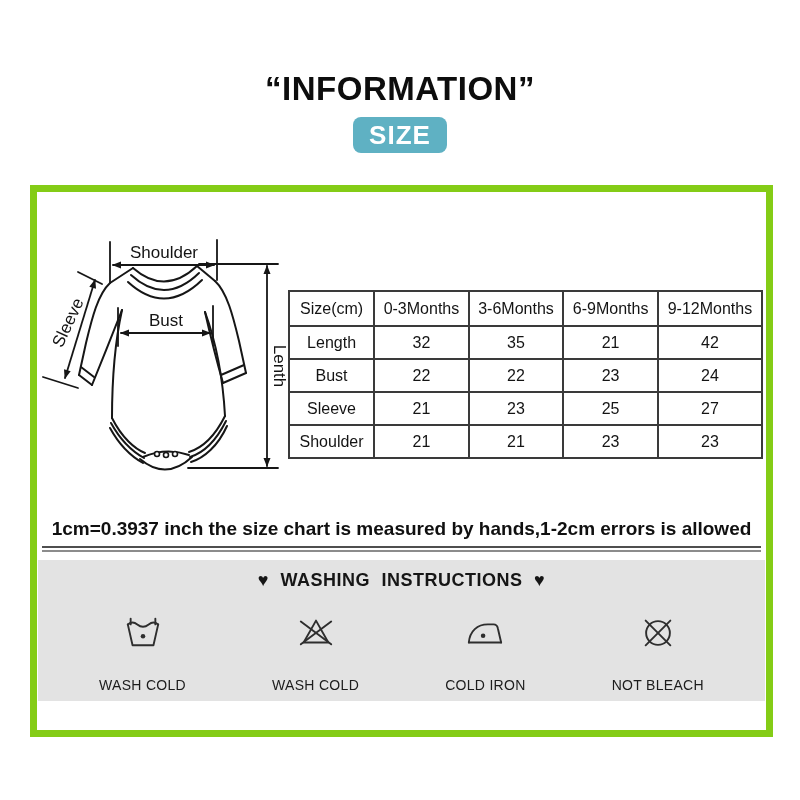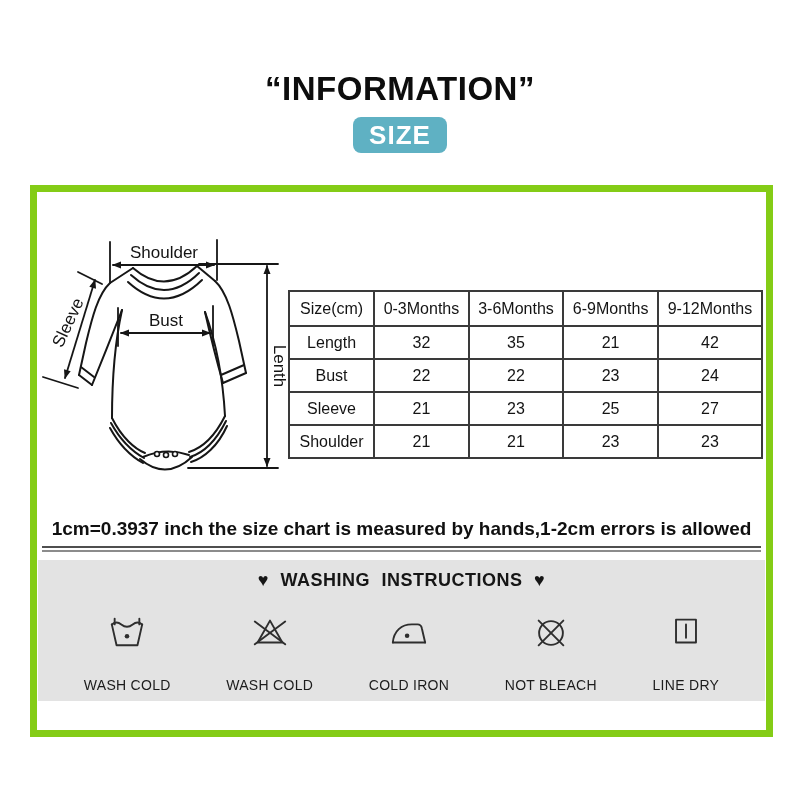--- a/index.html
+++ b/index.html
@@ -232,25 +232,18 @@
 
         <div class="wash-item">
           <svg class="wash-icon" width="44" height="38" viewBox="0 0 44 40" fill="none" stroke="#2e2e2e" stroke-width="2" stroke-linecap="round" stroke-linejoin="round">
             <circle cx="22" cy="21" r="12.5"></circle>
             <path d="M 9,8 L 35,34"></path>
             <path d="M 35,8 L 9,34"></path>
           </svg>
           <div class="wash-label">NOT BLEACH</div>
         </div>
 
-        <div class="wash-item">
-          <svg class="wash-icon" width="44" height="38" viewBox="0 0 44 40" fill="none" stroke="#2e2e2e" stroke-width="2" stroke-linecap="round" stroke-linejoin="round">
-            <rect x="11.5" y="7" width="21" height="24"></rect>
-            <path d="M 22,12 L 22,26"></path>
-          </svg>
-          <div class="wash-label">LINE DRY</div>
-        </div>
 
       </div>
     </div>
 
   </div>
 </div>
 
 </body></html>

